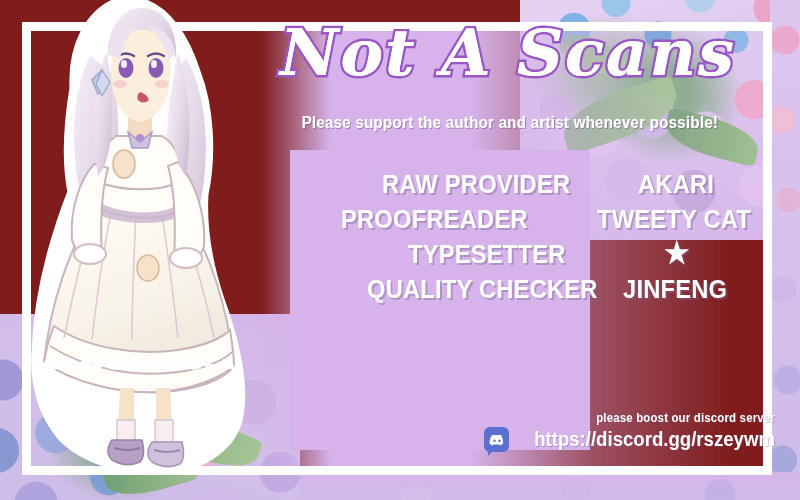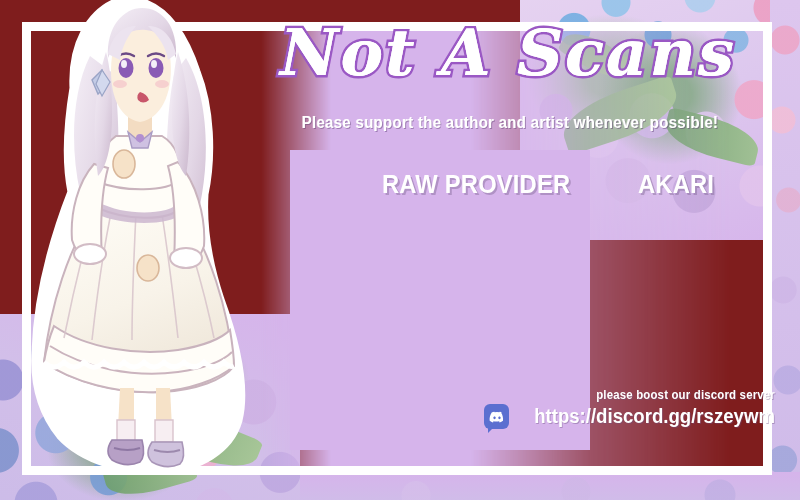--- a/index.html
+++ b/index.html
@@ -176,21 +176,21 @@
     text-shadow:2px 2px 0 rgba(120,95,140,.40);
     white-space:nowrap;
   }
   .credit-role { width:256px; transform:scaleX(.95); transform-origin:left; }
   .credit-name { transform:scaleX(.95); transform-origin:left; }
   .star-glyph {
     font-size:30px; color:#ffffff; line-height:25px;
     text-shadow:2px 2px 0 rgba(120,95,140,.40);
   }
 
-  #discord { position:absolute; left:505px; top:388px; width:270px; text-align:right; }
+  #discord { position:absolute; left:505px; top:411px; width:270px; text-align:right; }
   #discord-note {
     font-family:"Liberation Sans Narrow","Liberation Sans", sans-serif;
     font-weight:700; font-size:12px; color:#ffffff;
     text-shadow:1px 1px 0 rgba(110,80,130,.4);
     letter-spacing:.2px; margin-bottom:2px;
     transform:scaleX(.95); transform-origin:right;
   }
   #discord-line { display:flex; align-items:center; justify-content:flex-end; gap:7px; }
   #discord-icon {
     width:25px; height:25px; background:#5b6fd0; border-radius:6px;
@@ -342,20 +342,32 @@
     <div id="title">Not A Scans</div>
     <div id="title-top">Not A Scans</div>
 
     <div id="subtitle">Please support the author and artist whenever possible!</div>
 
     <div id="credits">
       <div class="credit-row">
         <span class="credit-role">RAW PROVIDER</span>
         <span class="credit-name">AKARI</span>
       </div>
+      <div class="credit-row">
+        <span class="credit-role">PROOFREADER</span>
+        <span class="credit-name">TWEETY CAT</span>
+      </div>
+      <div class="credit-row">
+        <span class="credit-role">TYPESETTER</span>
+        <span class="credit-name star-glyph">★</span>
+      </div>
+      <div class="credit-row">
+        <span class="credit-role">QUALITY CHECKER</span>
+        <span class="credit-name">JINFENG</span>
+      </div>
     </div>
 
     <div id="discord">
       <div id="discord-note">please boost our discord server</div>
       <div id="discord-line">
         <span id="discord-icon">
           <svg width="16" height="12" viewBox="0 0 24 18" xmlns="http://www.w3.org/2000/svg">
             <path d="M20 2.2A16 16 0 0 0 16 1l-.5 1a13 13 0 0 0-7 0L8 1a16 16 0 0 0-4 1.2C1.3 6.5.6 10.7 1 14.8a16.5 16.5 0 0 0 5 2.5l1-1.7a10.6 10.6 0 0 1-1.7-.8l.4-.3a11.6 11.6 0 0 0 10.6 0l.4.3a10.6 10.6 0 0 1-1.7.8l1 1.7a16.5 16.5 0 0 0 5-2.5c.5-4.8-.6-9-3-12.6ZM8.3 12.3c-1 0-1.8-.9-1.8-2s.8-2 1.8-2 1.8.9 1.8 2-.8 2-1.8 2Zm7.4 0c-1 0-1.8-.9-1.8-2s.8-2 1.8-2 1.8.9 1.8 2-.8 2-1.8 2Z" fill="#ffffff"></path>
           </svg>
         </span>

